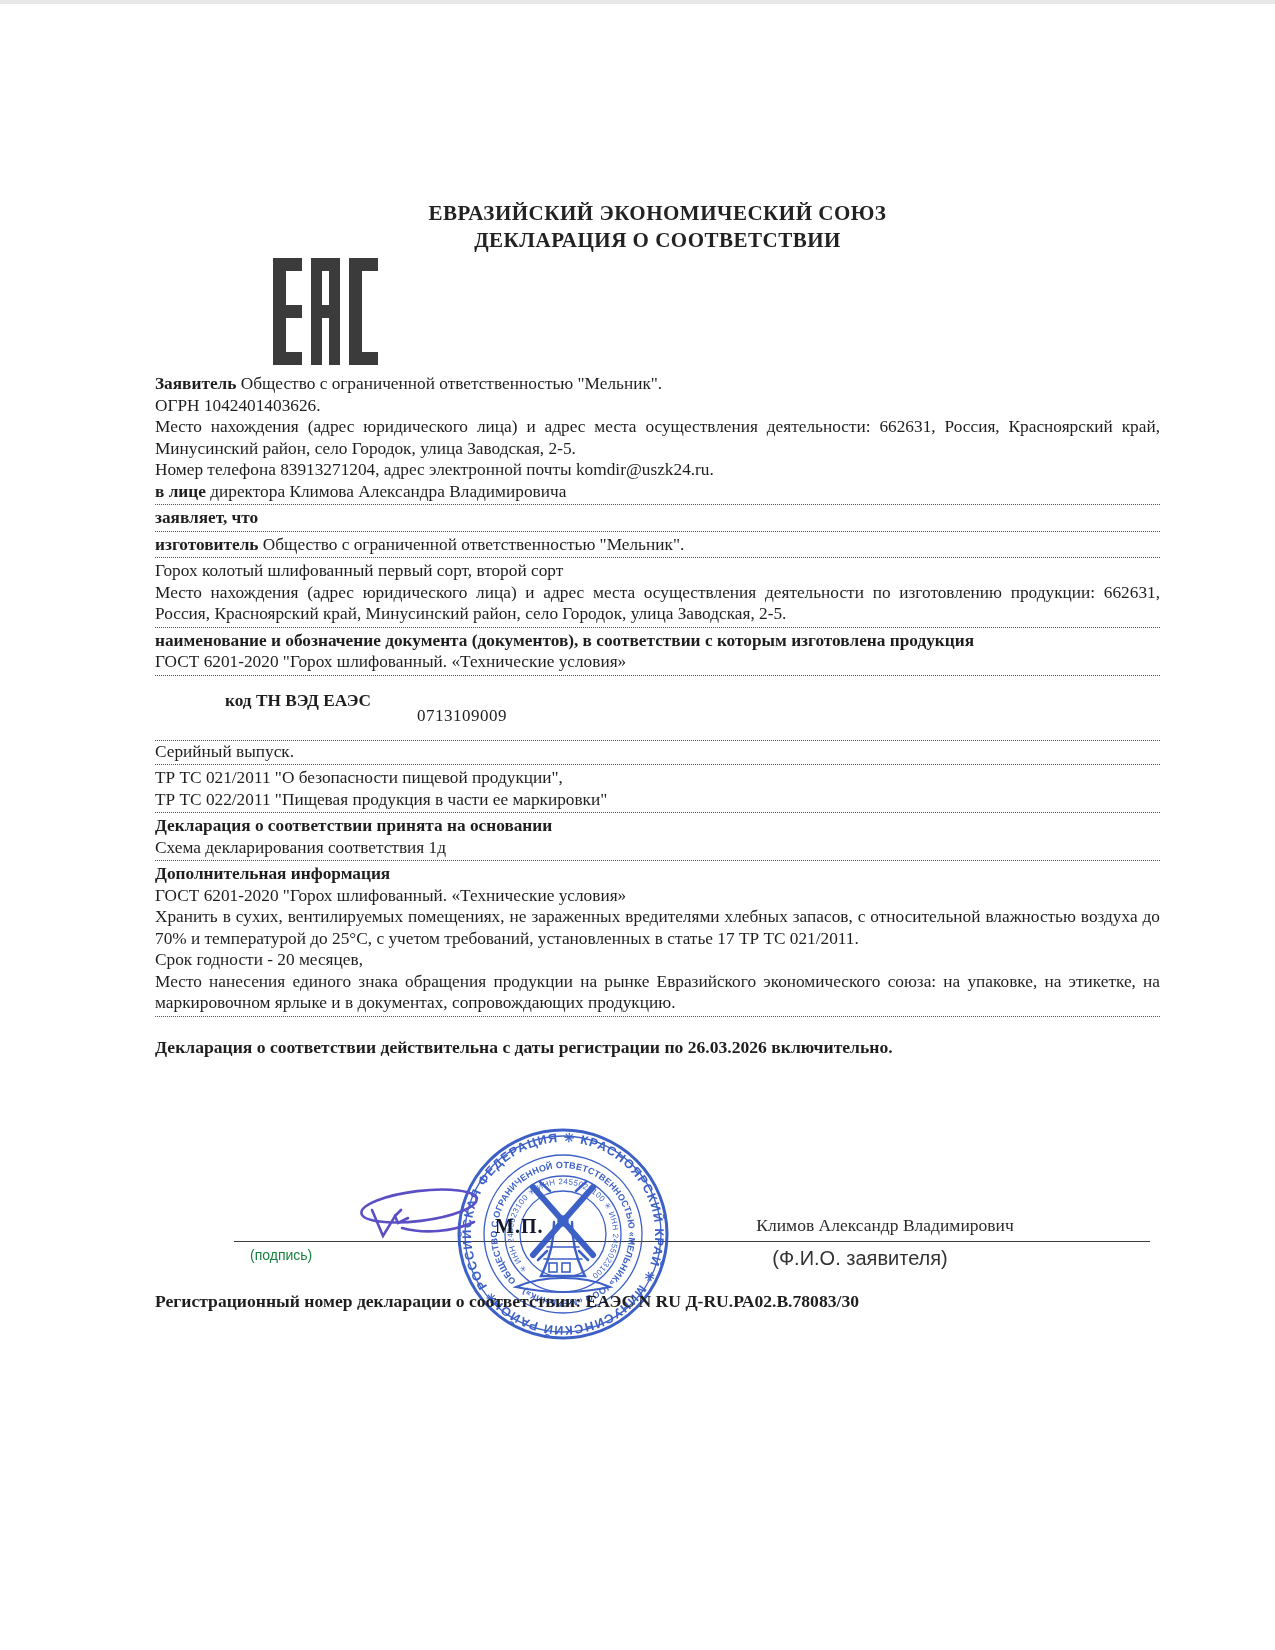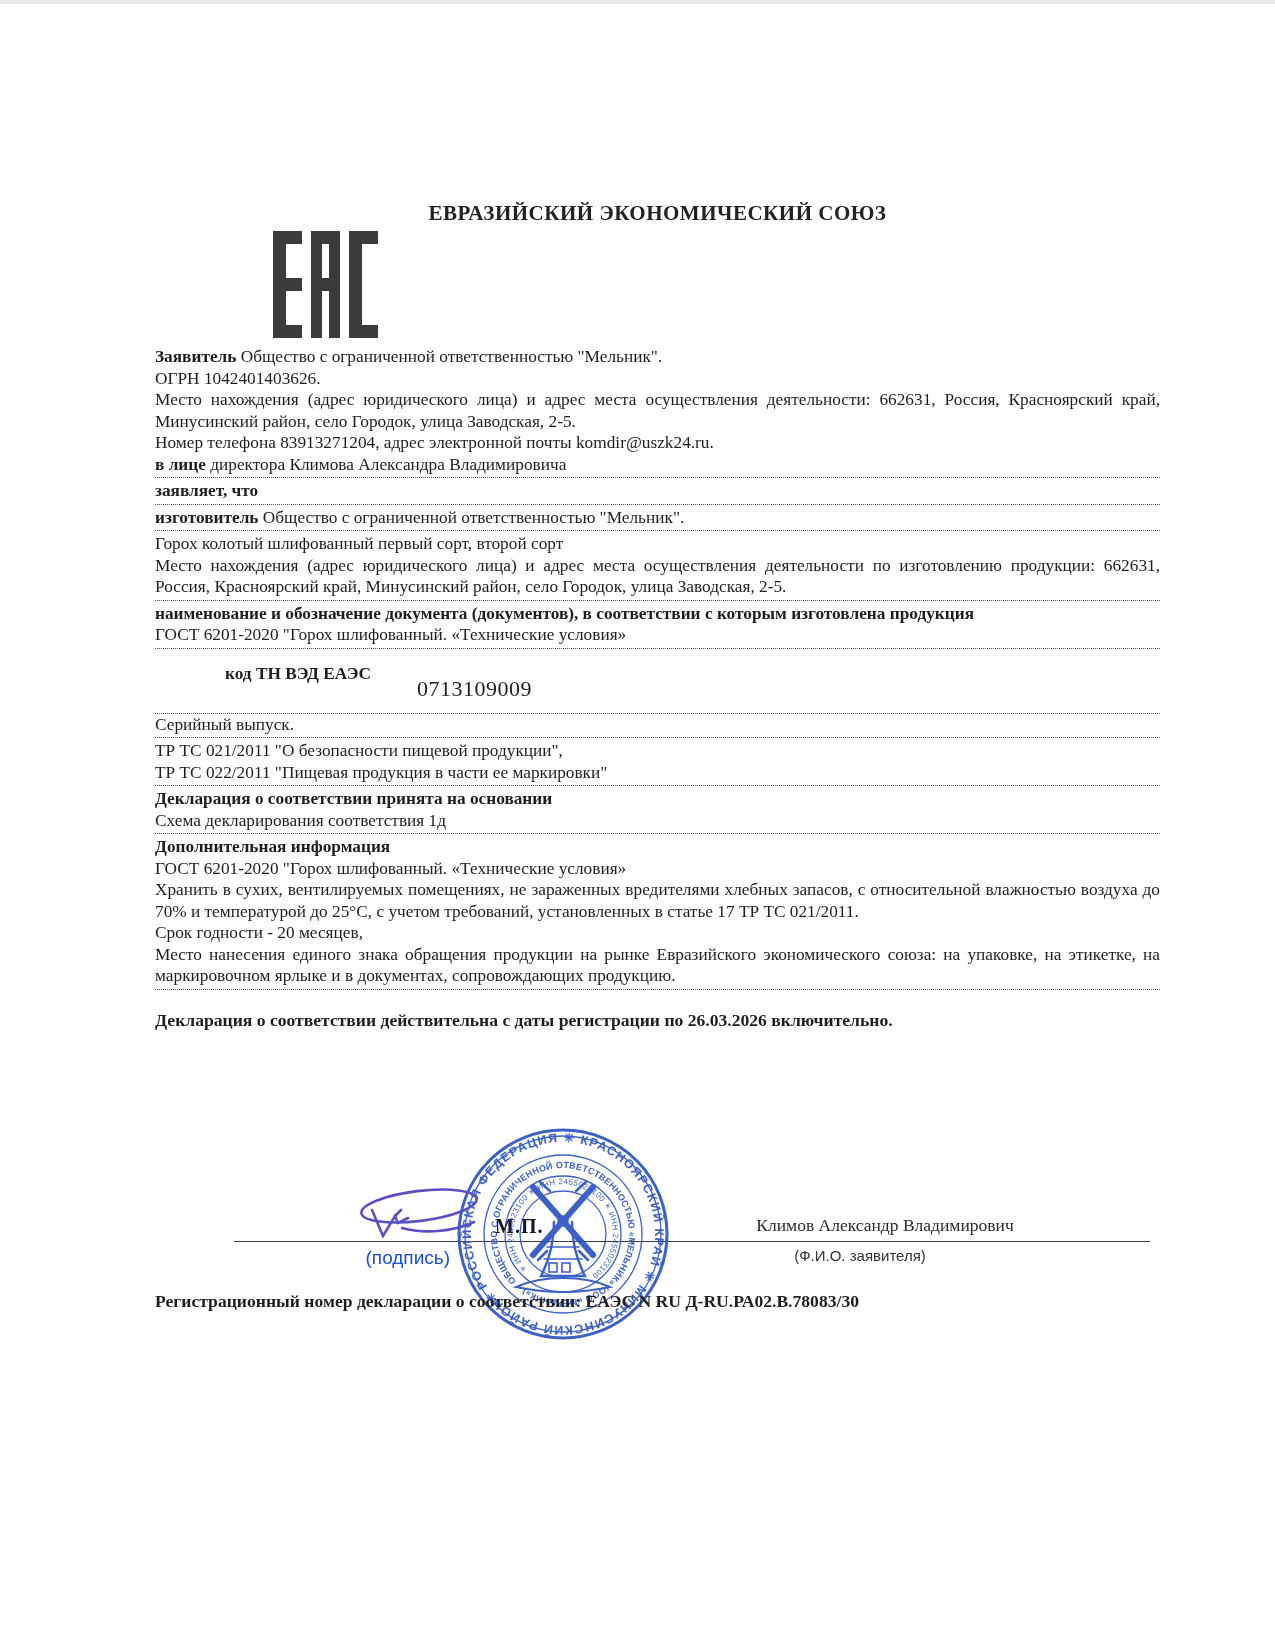--- a/index.html
+++ b/index.html
@@ -18,43 +18,44 @@
     width:1005px;
   }
   .doc-header{text-align:center;font-weight:bold;font-size:21px;line-height:27px;letter-spacing:.5px;color:#222;}
   .eac-logo{margin:4px 0 0 118px;width:105px;height:107px;}
   .body{margin-top:8px;font-size:17.3px;line-height:21.5px;text-align:justify;}
   .ln{position:relative;}
   .b{font-weight:bold;}
   .dot{border-bottom:1.6px dotted #555;padding-bottom:2px;margin-bottom:2px;}
   .tnved{position:relative;height:50px;margin-top:14px;border-bottom:1.6px dotted #555;}
   .tnved .tn-label{position:absolute;left:70px;top:0;font-weight:bold;}
-  .tnved .tn-code{position:absolute;left:262px;top:15px;font-size:22px;letter-spacing:.5px;}
+  .tnved .tn-code{position:absolute;left:262px;top:15px;font-size:17px;letter-spacing:.5px;}
   .validity{margin-top:20px;font-weight:bold;font-size:17.6px;}
   
   .sig-line{position:absolute;left:234px;top:1237px;width:916px;border-top:1.6px solid #3c3c3c;}
-  .sig-label{position:absolute;left:250px;top:1243px;width:200px;text-align:right;
-             font-family:"Liberation Sans", sans-serif;font-size:19px;color:#1d4ed8;}
+  .sig-label{position:absolute;left:250px;top:1243px;width:200px;text-align:left;
+             font-family:"Liberation Sans", sans-serif;font-size:14px;color:#15803d;}
   .fio-name{position:absolute;left:710px;top:1211px;width:350px;text-align:center;
             font-size:17.5px;color:#2b2b2b;}
   .fio-label{position:absolute;left:710px;top:1243px;width:300px;text-align:center;
-             font-family:"Liberation Sans", sans-serif;font-size:15px;color:#333;}
+             font-family:"Liberation Sans", sans-serif;font-size:20px;color:#333;}
   .mp{position:absolute;left:495px;top:1211px;font-weight:bold;font-size:20px;letter-spacing:1px;color:#13172b;z-index:7;text-align:center;}
   .stamp{position:absolute;left:450px;top:1117px;width:226px;height:226px;z-index:5;opacity:.92;}
   .scribble{position:absolute;left:352px;top:1176px;width:140px;height:66px;z-index:6;}
   .footer{position:absolute;left:155px;top:1286px;width:1005px;font-weight:bold;font-size:17.6px;line-height:23px;z-index:8;}
 </style>
 </head>
 <body>
 
 <div class="page">
   <div class="content">
 
     <div class="doc-header">
       <div>ЕВРАЗИЙСКИЙ ЭКОНОМИЧЕСКИЙ СОЮЗ</div>
+      <div>ДЕКЛАРАЦИЯ О СООТВЕТСТВИИ</div>
     </div>
 
     <div class="eac-logo">
       <svg viewBox="0 0 105 107" width="105" height="107" xmlns="http://www.w3.org/2000/svg">
         <g fill="#3b3b3b">
           <rect x="0" y="0" width="13" height="107"></rect>
           <rect x="0" y="0" width="29" height="13"></rect>
           <rect x="0" y="47" width="29" height="13"></rect>
           <rect x="0" y="94" width="29" height="13"></rect>
           <rect x="38" y="0" width="29" height="13"></rect>

